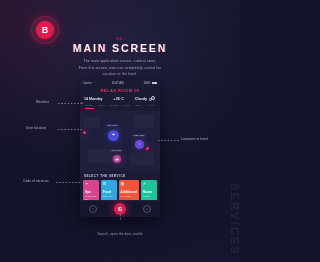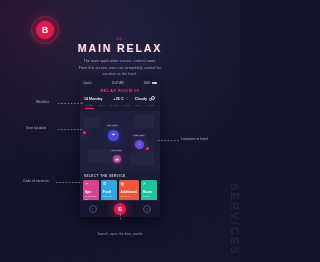--- a/index.html
+++ b/index.html
@@ -165,21 +165,21 @@
 <div class="logo-wrap">
   <div class="ring r3"></div>
   <div class="ring r2"></div>
   <div class="ring r1">
     <span class="logo-glyph">B</span>
   </div>
 </div>
 
 <div class="head">
   <div class="eyebrow">05.</div>
-  <div class="title">MAIN RELAX</div>
+  <div class="title">MAIN SCREEN</div>
   <div class="subtitle">
     <div>The main application screen - control room.</div>
     <div>From this screen, user can completely control his</div>
     <div>vacation at the hotel.</div>
   </div>
 </div>
 
 <div class="phone">
   <div class="statusbar">
     <span>Carrier</span>

